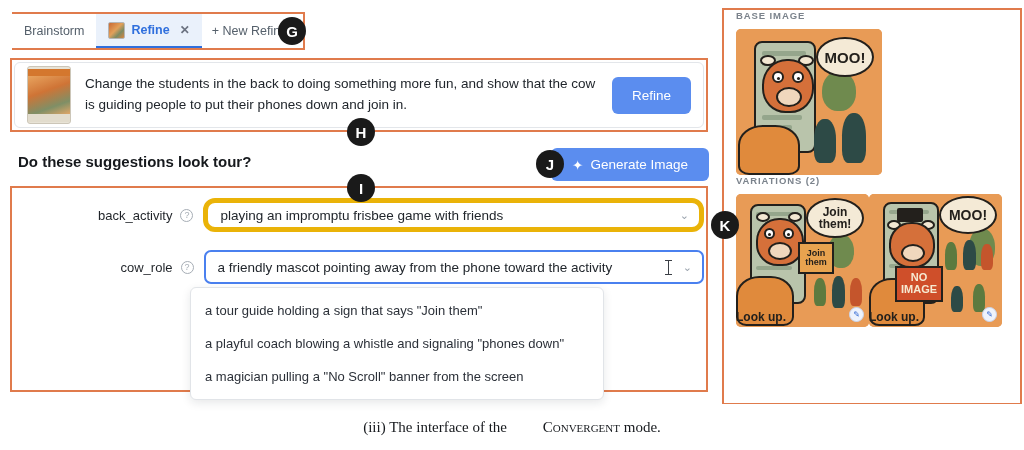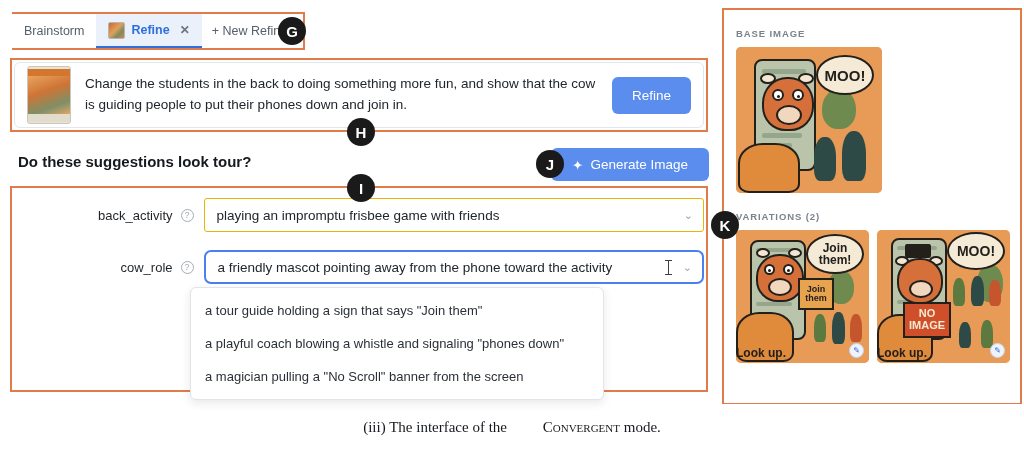--- a/index.html
+++ b/index.html
@@ -210,22 +210,22 @@
     line-height: 11px;
     text-align: center;
     flex: none;
     margin-right: 10px;
     cursor: pointer;
     box-sizing: border-box;
   }
   .select-box {
     width: 505px;
     height: 34px;
-    border: 1px solid #eab308;
-    border-radius: 3px;
+    border: 5px solid #eab308;
+    border-radius: 12px;
     background: #ffffff;
     display: flex;
     align-items: center;
     padding: 0 10px 0 12px;
     box-sizing: border-box;
     font-size: 13.5px;
     color: #21262c;
     cursor: pointer;
   }
   .select-box.focused {
@@ -296,34 +296,33 @@
     font-weight: bold;
     color: #16191d;
     padding: 12px 0 0 12px;
   }
   .section-label {
     font-size: 9.5px;
     letter-spacing: 0.9px;
     color: #7b838c;
     font-weight: bold;
     padding: 0 0 0 12px;
-    margin-top: 18px;
   }
   #base-wrap { padding: 8px 0 0 12px; }
   .thumb {
     position: relative;
     overflow: hidden;
     border-radius: 5px;
     background: #e79a55;
     box-sizing: border-box;
   }
   #base-thumb { width: 146px; height: 146px; }
   #variations-row {
     display: flex;
-    gap: 8px;
+    gap: 0;
     padding: 8px 0 0 12px;
   }
   .var-thumb { width: 133px; height: 133px; }
 
   
   .ill-bg { position: absolute; inset: 0; background: #e89b56; }
   .ill-tree {
     position: absolute;
     background: #6f8a4e;
     border-radius: 50% 50% 45% 45%;

